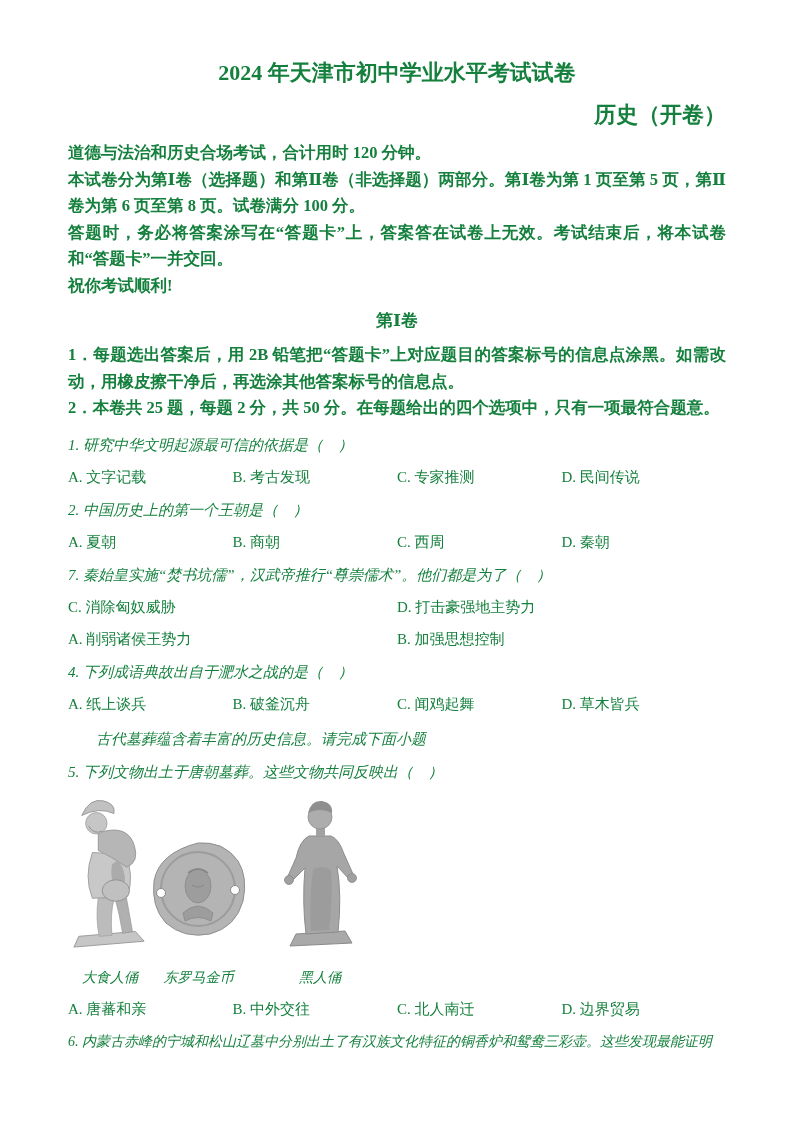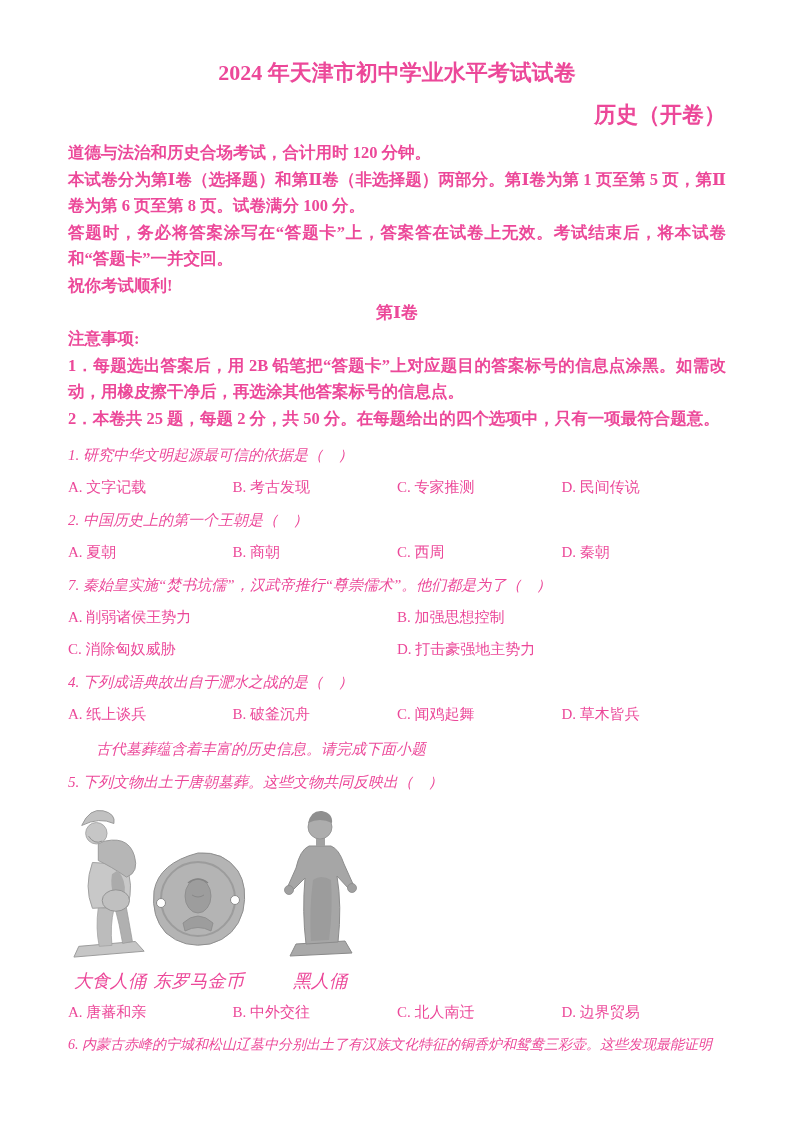--- a/index.html
+++ b/index.html
@@ -3,21 +3,21 @@
 <meta charset="utf-8">
 <style>
   * { box-sizing: border-box; }
   html, body { margin: 0; padding: 0; background: #ffffff; }
   .page {
     position: relative;
     width: 793px;
     height: 1122px;
     margin: 0 auto;
     background: #ffffff;
-    color: #ec4899;
+    color: #15803d;
     font-family: "Liberation Serif", "DejaVu Serif", serif;
     padding: 58px 67px 0 68px;
     overflow: hidden;
   }
   .title {
     margin: 0 0 12px 0;
     text-align: center;
     font-size: 22px;
     font-weight: bold;
     line-height: 30px;
@@ -34,21 +34,21 @@
     font-size: 16.5px;
     font-weight: bold;
     line-height: 26.5px;
     text-align: justify;
   }
   .section-title {
     text-align: center;
     font-size: 17px;
     font-weight: bold;
     line-height: 27px;
-    margin: 0;
+    margin: 8px;
   }
   .questions { font-size: 15px; }
   .q-text {
     margin: 13px 0 0 0;
     line-height: 20px;
     white-space: nowrap;
     font-style: italic;
   }
   .q-text.tight { font-size: 14px; }
   .q-note {
@@ -75,23 +75,23 @@
   .artifact-2 { width: 97px; margin-right: 28px; }
   .artifact-3 { width: 90px; }
   .art-box {
     height: 162px;
     display: flex;
     align-items: flex-end;
     justify-content: center;
   }
   .art-box.coin { padding-bottom: 14px; }
   .art-caption {
-    margin-top: 10px;
+    margin-top: 17px;
     text-align: center;
-    font-size: 18px;
+    font-size: 14px;
     font-style: italic;
     line-height: 18px;
   }
 </style>
 </head>
 <body>
 
 <div class="page">
 
   <h1 class="title">2024 年天津市初中学业水平考试试卷</h1>
@@ -100,21 +100,20 @@
   <div class="intro">
     <p>道德与法治和历史合场考试，合计用时 120 分钟。</p>
     <p>本试卷分为第Ⅰ卷（选择题）和第Ⅱ卷（非选择题）两部分。第Ⅰ卷为第 1 页至第 5 页，第Ⅱ卷为第 6 页至第 8 页。试卷满分 100 分。</p>
     <p>答题时，务必将答案涂写在“答题卡”上，答案答在试卷上无效。考试结束后，将本试卷和“答题卡”一并交回。</p>
     <p>祝你考试顺利!</p>
   </div>
 
   <div class="section-title">第Ⅰ卷</div>
 
   <div class="notice">
-    <p>注意事项:</p>
     <p>1．每题选出答案后，用 2B 铅笔把“答题卡”上对应题目的答案标号的信息点涂黑。如需改动，用橡皮擦干净后，再选涂其他答案标号的信息点。</p>
     <p>2．本卷共 25 题，每题 2 分，共 50 分。在每题给出的四个选项中，只有一项最符合题意。</p>
   </div>
 
   <div class="questions">
 
     <p class="q-text">1. 研究中华文明起源最可信的依据是（　）</p>
     <div class="options cols-4">
       <span>A. 文字记载</span>
       <span>B. 考古发现</span>
@@ -125,26 +124,26 @@
     <p class="q-text">2. 中国历史上的第一个王朝是（　）</p>
     <div class="options cols-4">
       <span>A. 夏朝</span>
       <span>B. 商朝</span>
       <span>C. 西周</span>
       <span>D. 秦朝</span>
     </div>
 
     <p class="q-text">7. 秦始皇实施“焚书坑儒”，汉武帝推行“尊崇儒术”。他们都是为了（　）</p>
     <div class="options cols-2">
+      <span>C. 消除匈奴威胁</span>
+      <span>D. 打击豪强地主势力</span>
+    </div>
+    <div class="options cols-2">
       <span>A. 削弱诸侯王势力</span>
       <span>B. 加强思想控制</span>
-    </div>
-    <div class="options cols-2">
-      <span>C. 消除匈奴威胁</span>
-      <span>D. 打击豪强地主势力</span>
     </div>
 
     <p class="q-text">4. 下列成语典故出自于淝水之战的是（　）</p>
     <div class="options cols-4">
       <span>A. 纸上谈兵</span>
       <span>B. 破釜沉舟</span>
       <span>C. 闻鸡起舞</span>
       <span>D. 草木皆兵</span>
     </div>
 

